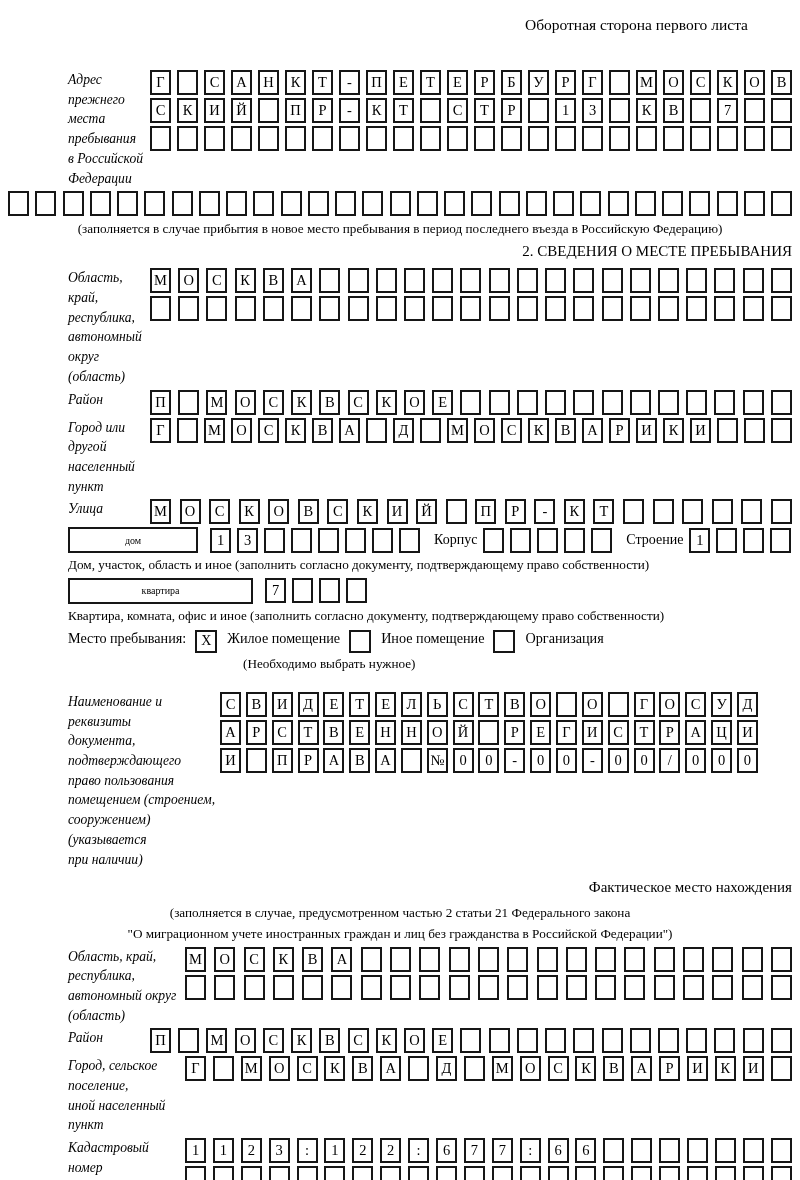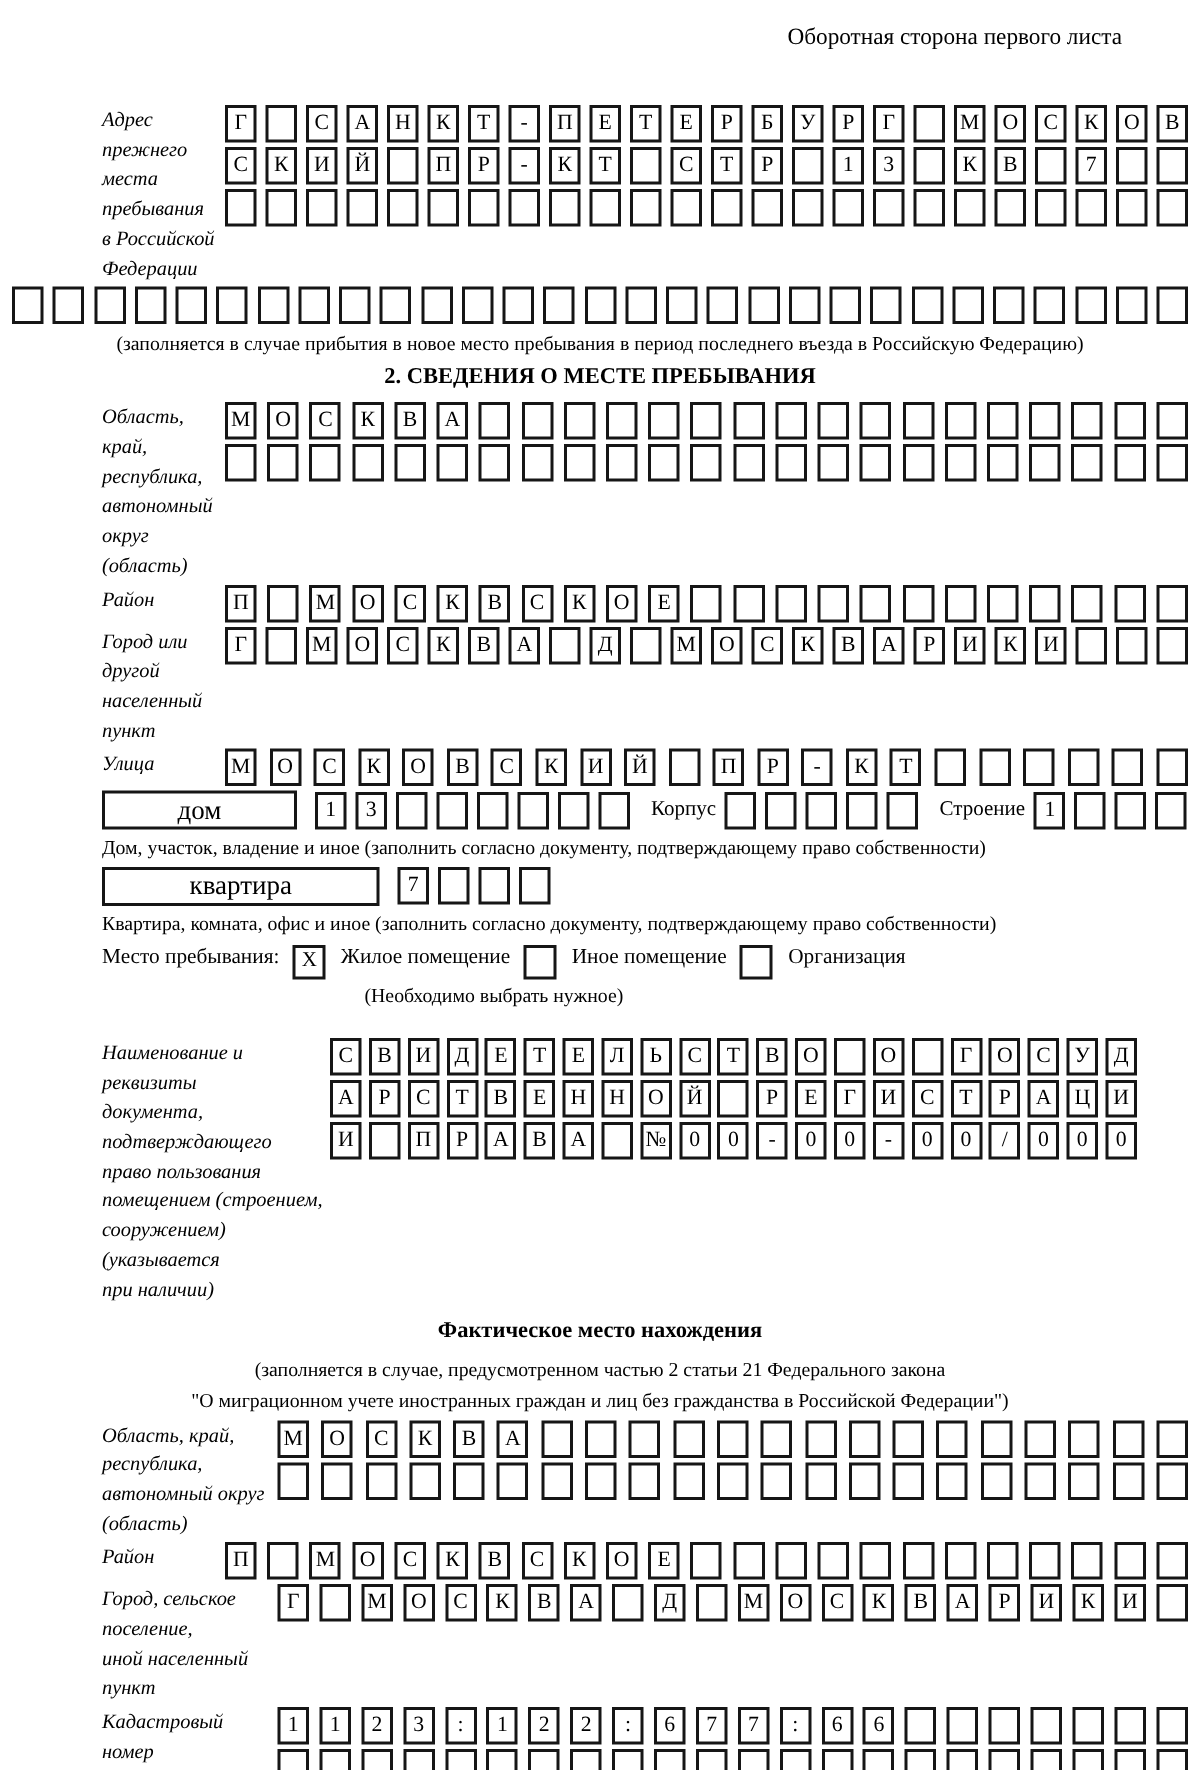--- a/index.html
+++ b/index.html
@@ -33,26 +33,26 @@
   .cells.docw { flex:none; width:538px; }
   .cell {
     flex:none; width:21px; height:25px;
     border:2px solid #161616;
     display:flex; align-items:center; justify-content:center;
     font-size:14.5px; background:#fff;
   }
   .fullrow { display:flex; justify-content:space-between; margin-bottom:4px; }
   .note { font-size:13.2px; line-height:1.3; margin:1px 0 4px 60px; }
   .note.center { text-align:center; margin-left:0; margin-right:0; }
-  .sec-title { text-align:center; font-weight:bold; font-size:15px; margin:6px 0 8px 0; }
+  .sec-title { text-align:right; font-weight:normal; font-size:15px; margin:6px 0 8px 0; }
   .domrow { display:flex; align-items:center; margin:2px 0 3px 60px; }
   .labelbox {
     border:2px solid #161616; height:26px;
     display:flex; align-items:center; justify-content:center;
-    font-size:18px; background:#fff;
+    font-size:10px; background:#fff;
   }
   .labelbox.dom { width:130px; margin-right:12px; }
   .labelbox.kv  { width:185px; margin-right:12px; }
   .cellgroup { display:flex; gap:6px; }
   .inline-label { font-size:14px; margin:0 6px 0 14px; }
   .mesto { display:flex; align-items:flex-start; font-size:14.2px; margin:6px 0 2px 60px; }
   .cbox {
     flex:none; width:22px; height:23px; border:2px solid #161616;
     display:inline-flex; align-items:center; justify-content:center;
     font-size:14px; margin:0 10px 0 9px; background:#fff;
@@ -357,21 +357,21 @@
         <div class="cell"></div>
       </div>
     <div class="inline-label">Строение</div>
     <div class="cellgroup">
         <div class="cell">1</div>
         <div class="cell"></div>
         <div class="cell"></div>
         <div class="cell"></div>
       </div>
   </div>
-  <div class="note">Дом, участок, владение и иное (заполнить согласно документу, подтверждающему право собственности)</div>
+  <div class="note">Дом, участок, область и иное (заполнить согласно документу, подтверждающему право собственности)</div>
 
   <div class="domrow">
     <div class="labelbox kv">квартира</div>
     <div class="cellgroup">
         <div class="cell">7</div>
         <div class="cell"></div>
         <div class="cell"></div>
         <div class="cell"></div>
       </div>
   </div>

